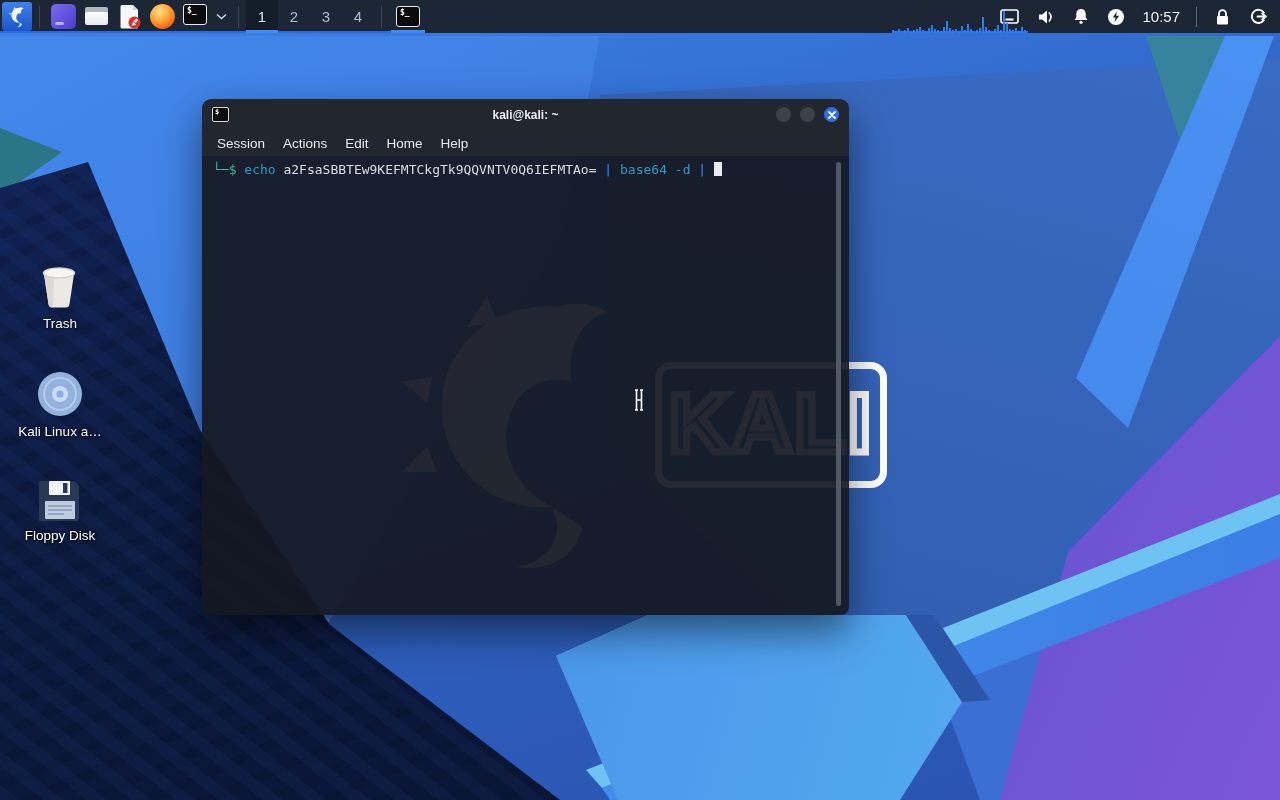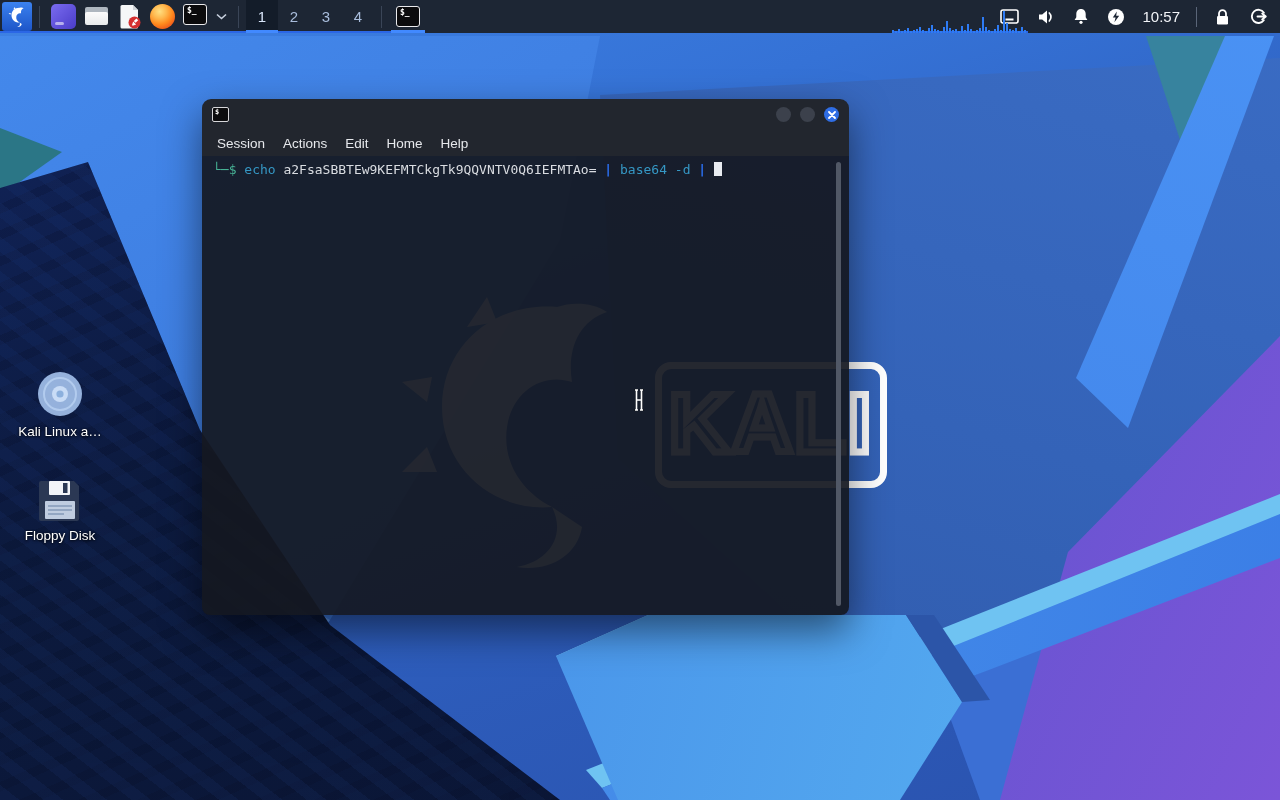--- a/index.html
+++ b/index.html
@@ -136,20 +136,30 @@
     <path fill="#ffffff" d="M66 10 C40 8 20 26 20 50 C20 74 40 92 64 90 C52 84 44 72 46 58 C48 44 60 36 72 40 C70 28 74 16 86 12 C80 8 72 8 66 10 Z"></path>
     <path fill="#ffffff" d="M64 90 C70 102 62 112 50 114 C62 116 74 110 76 98 Z"></path>
     <path fill="#ffffff" d="M30 18 L38 6 L42 16 Z M16 38 L4 40 L14 48 Z M14 66 L4 76 L18 76 Z"></path>
   </svg>
   <div class="abs kali-logo">
     <span>KALI</span>
   </div>
 
 
 
+  <div class="abs dicon" style="left:8px; top:264px;">
+    <div class="art">
+      <svg width="44" height="46" viewBox="0 0 44 46">
+        <path d="M6 10 L10.5 40 a4 4 0 0 0 4 3.5 h13 a4 4 0 0 0 4-3.5 L36 10 Z" fill="#ece9e4"></path>
+        <path d="M6 10 L10.5 40 a4 4 0 0 0 4 3.5 l2-33.5 Z" fill="#ddd9d2"></path>
+        <ellipse cx="21" cy="9" rx="15.5" ry="5" fill="#f7f5f2" stroke="#d6d2ca" stroke-width="1.5"></ellipse>
+      </svg>
+    </div>
+    <div class="dlabel">Trash</div>
+  </div>
 
   <div class="abs dicon" style="left:8px; top:370px;">
     <div class="art">
       <svg width="48" height="48" viewBox="0 0 48 48">
         <circle cx="24" cy="24" r="22" fill="#a4c2ec" opacity="0.9"></circle>
         <circle cx="24" cy="24" r="16" fill="none" stroke="#b9d2f2" stroke-width="2" opacity="0.8"></circle>
         <circle cx="24" cy="24" r="8" fill="#c9dcf6"></circle>
         <circle cx="24" cy="24" r="3.6" fill="#8cb0dd"></circle>
       </svg>
     </div>
@@ -167,20 +177,21 @@
         <rect x="11" y="31" width="24" height="2" fill="#93a6c2"></rect>
         <rect x="11" y="35" width="16" height="2" fill="#93a6c2"></rect>
       </svg>
     </div>
     <div class="dlabel">Floppy Disk</div>
   </div>
 
   <div class="abs term-window">
     <div class="titlebar">
       <div class="mini">$</div>
+      <div class="t-title">kali@kali: ~</div>
       <div class="wbtns">
         <div class="wbtn"></div>
         <div class="wbtn"></div>
         <div class="wbtn close">
           <svg width="8" height="8" viewBox="0 0 8 8">
             <path d="M1 1 L7 7 M7 1 L1 7" stroke="#ffffff" stroke-width="1.8" stroke-linecap="round"></path>
           </svg>
         </div>
       </div>
     </div>

